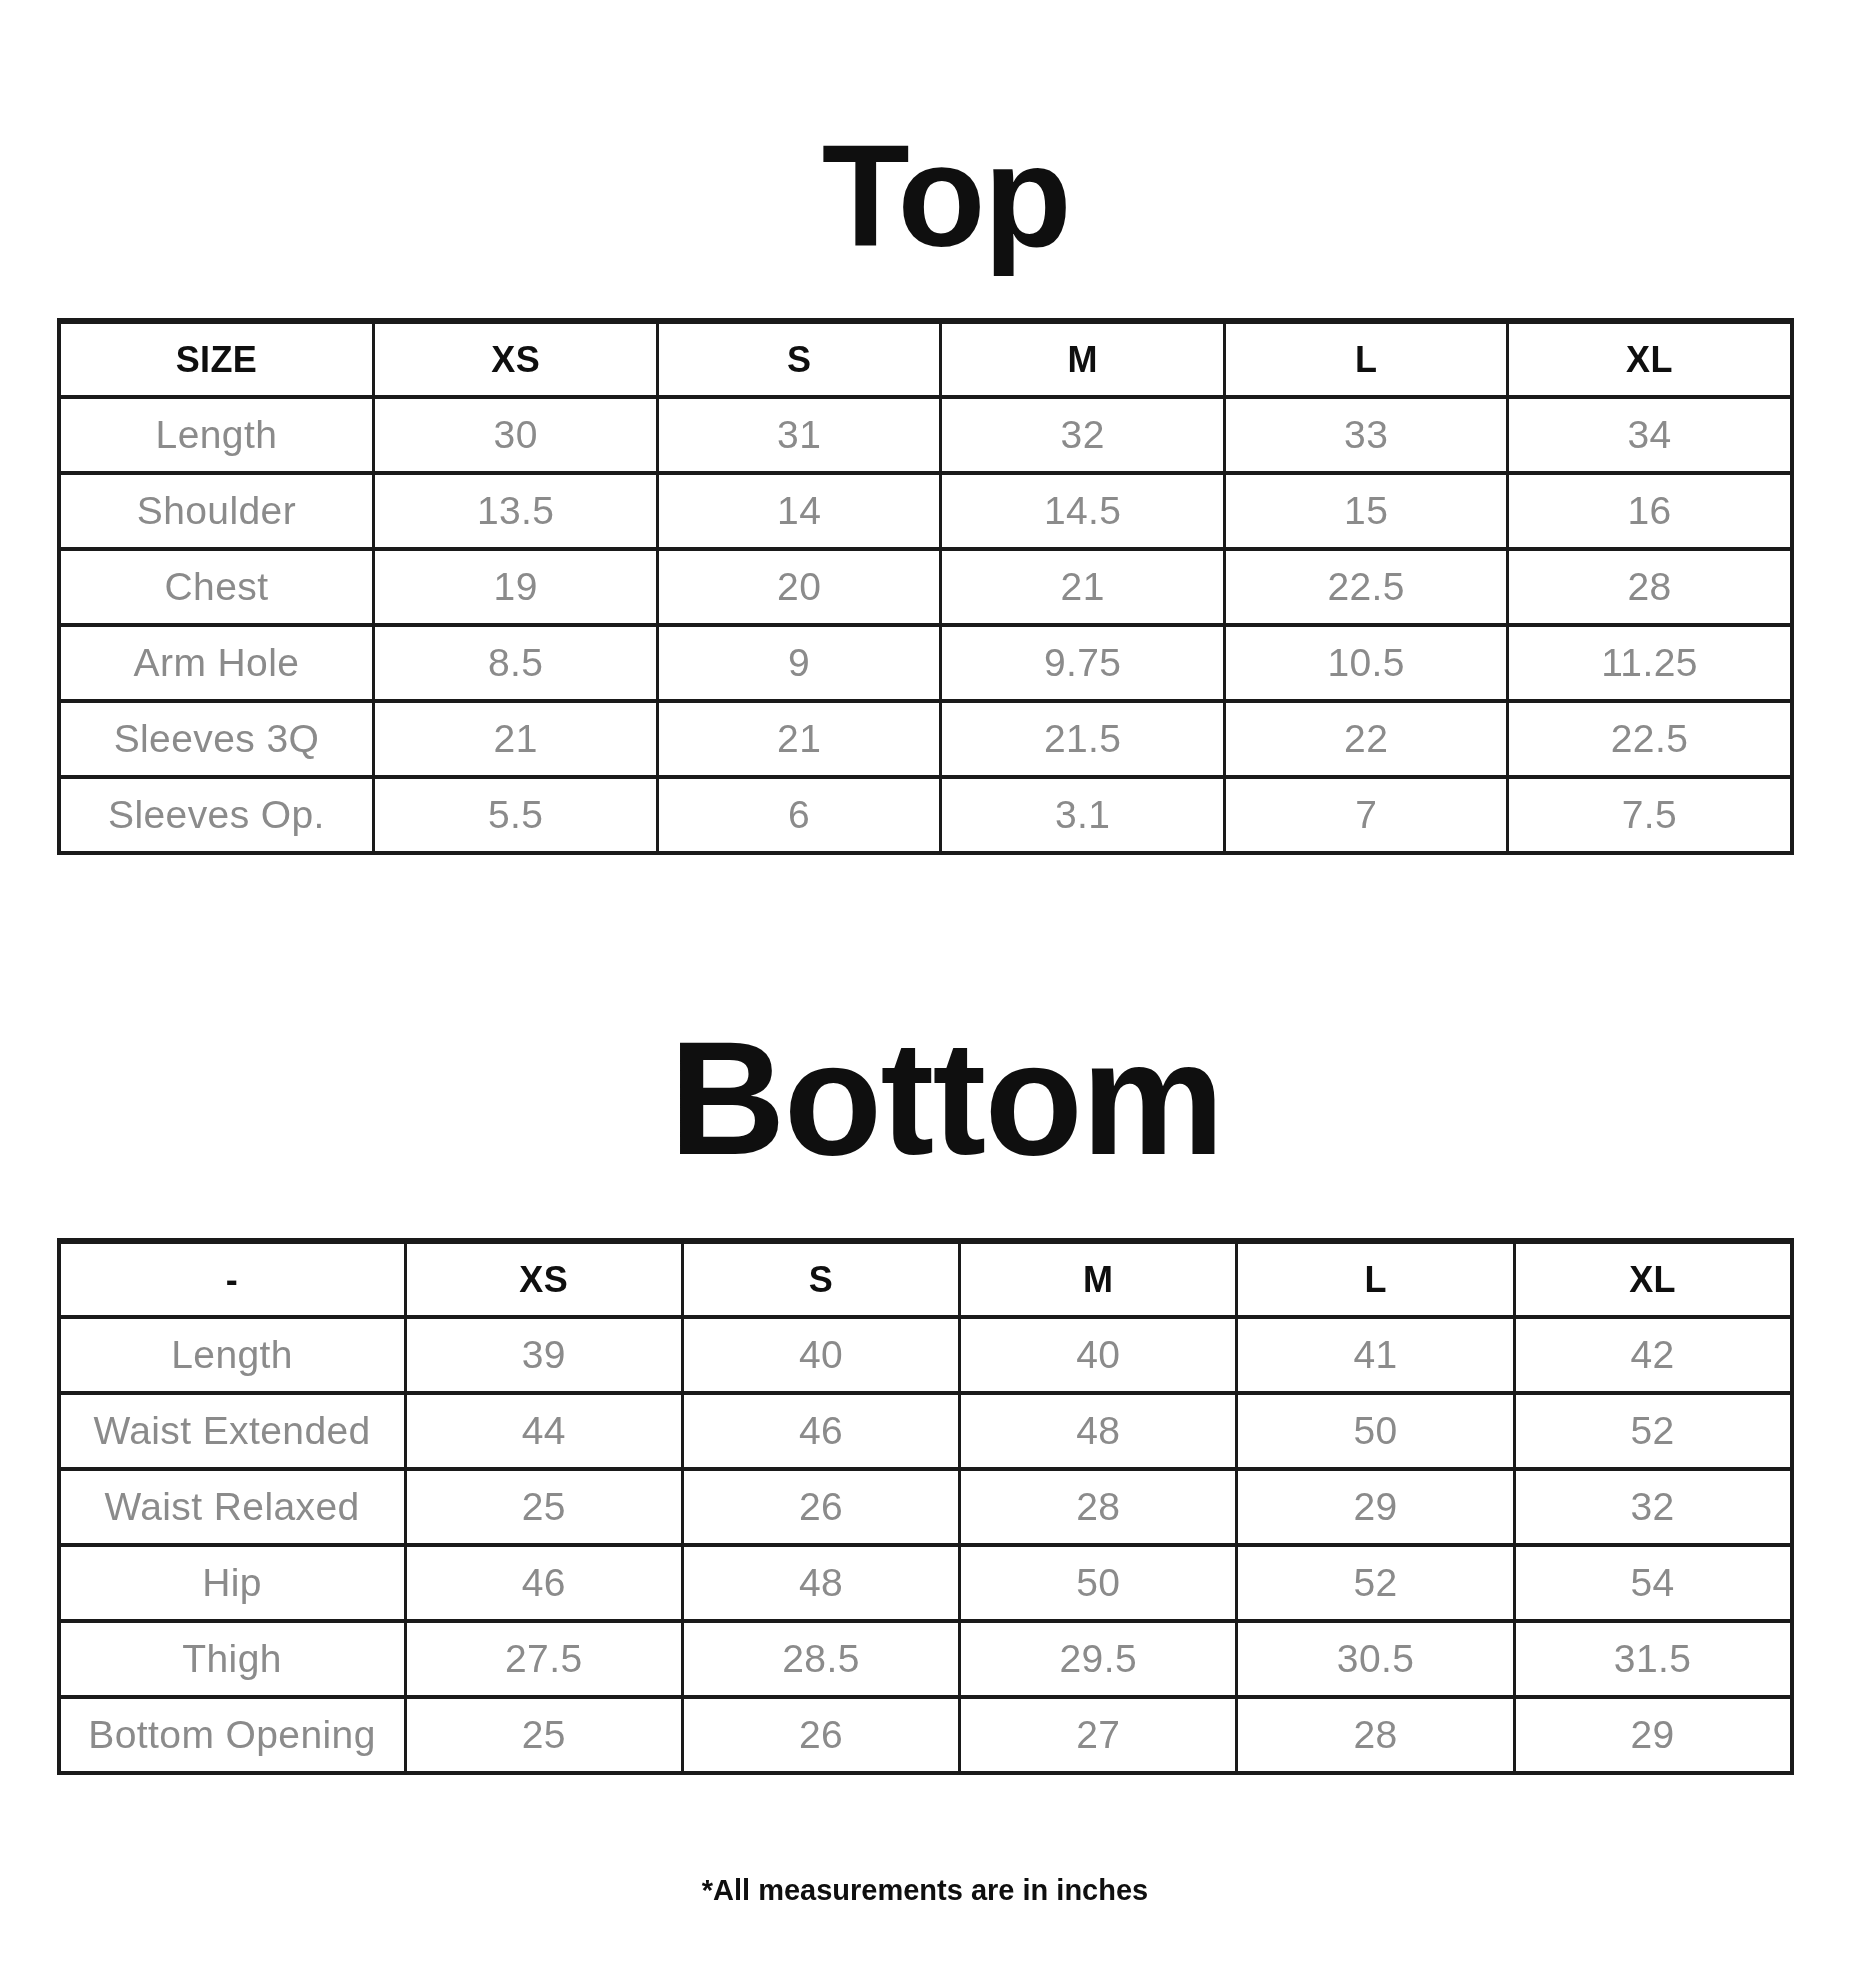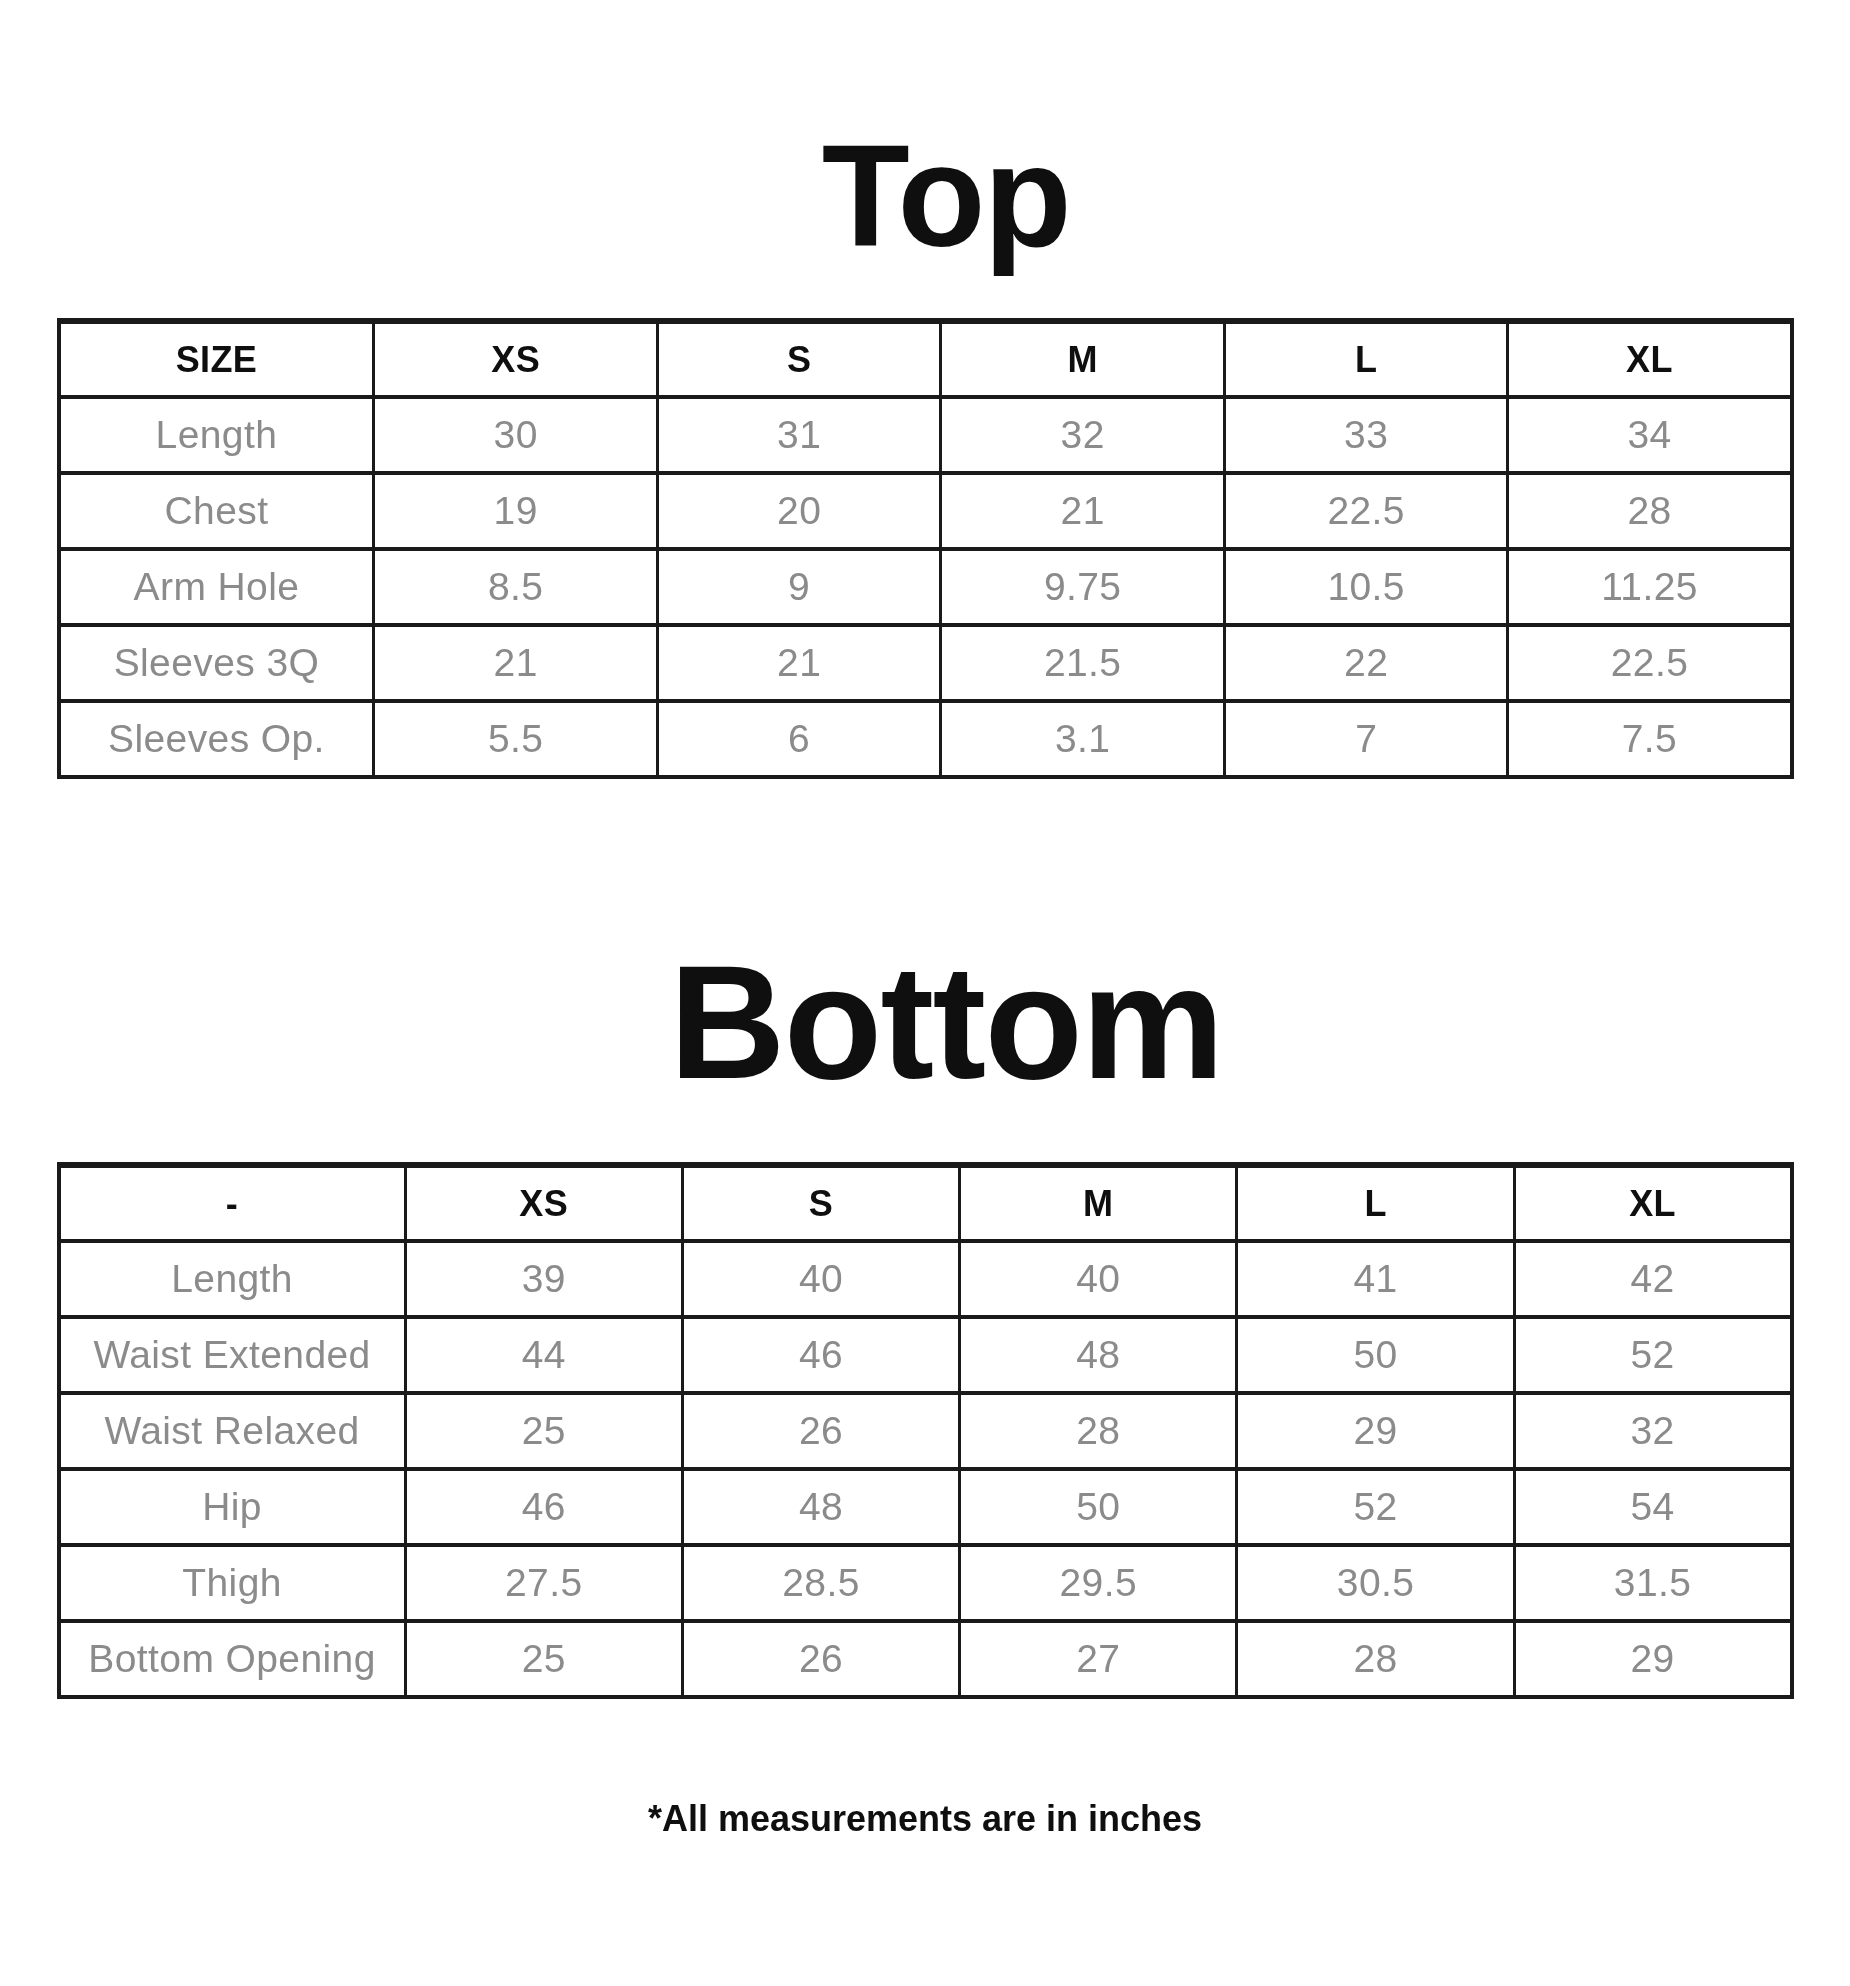--- a/index.html
+++ b/index.html
@@ -66,21 +66,21 @@
     font-size:39px;
     font-weight:400;
     color:var(--data-color);
     letter-spacing:0.4px;
   }
   col.label-col-top{width:18.2%;}
   col.label-col-bottom{width:20%;}
   .footnote{
     margin-top:99px;
     text-align:center;
-    font-size:36px;
+    font-size:29px;
     font-weight:700;
     color:var(--heading-color);
   }
 </style>
 </head>
 <body>
 
 <div class="page">
 
   <h1 class="section-title title-top">Top</h1>
@@ -107,20 +107,28 @@
     <tbody>
         <tr>
           <td>Length</td>
           <td>30</td>
           <td>31</td>
           <td>32</td>
           <td>33</td>
           <td>34</td>
         </tr>
         <tr>
+          <td>Shoulder</td>
+          <td>13.5</td>
+          <td>14</td>
+          <td>14.5</td>
+          <td>15</td>
+          <td>16</td>
+        </tr>
+        <tr>
           <td>Chest</td>
           <td>19</td>
           <td>20</td>
           <td>21</td>
           <td>22.5</td>
           <td>28</td>
         </tr>
         <tr>
           <td>Arm Hole</td>
           <td>8.5</td>

